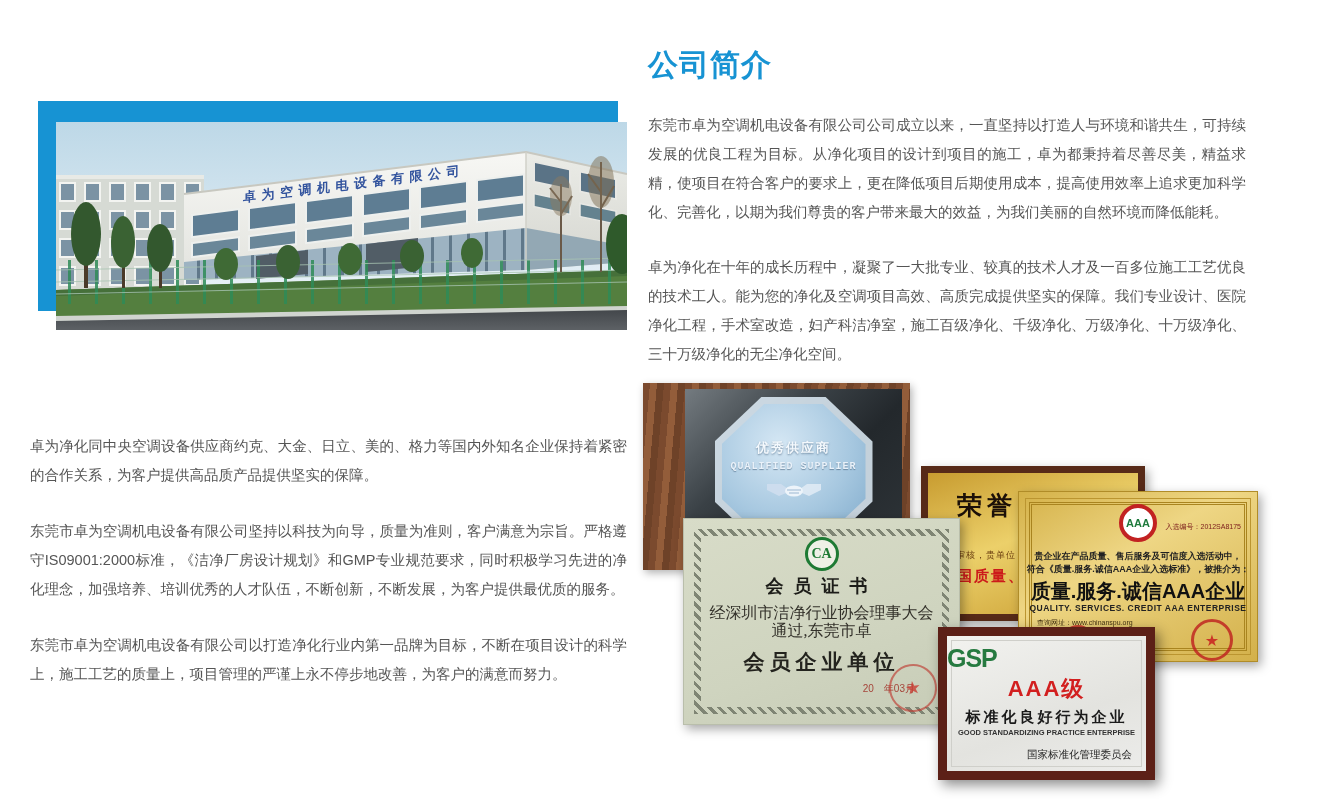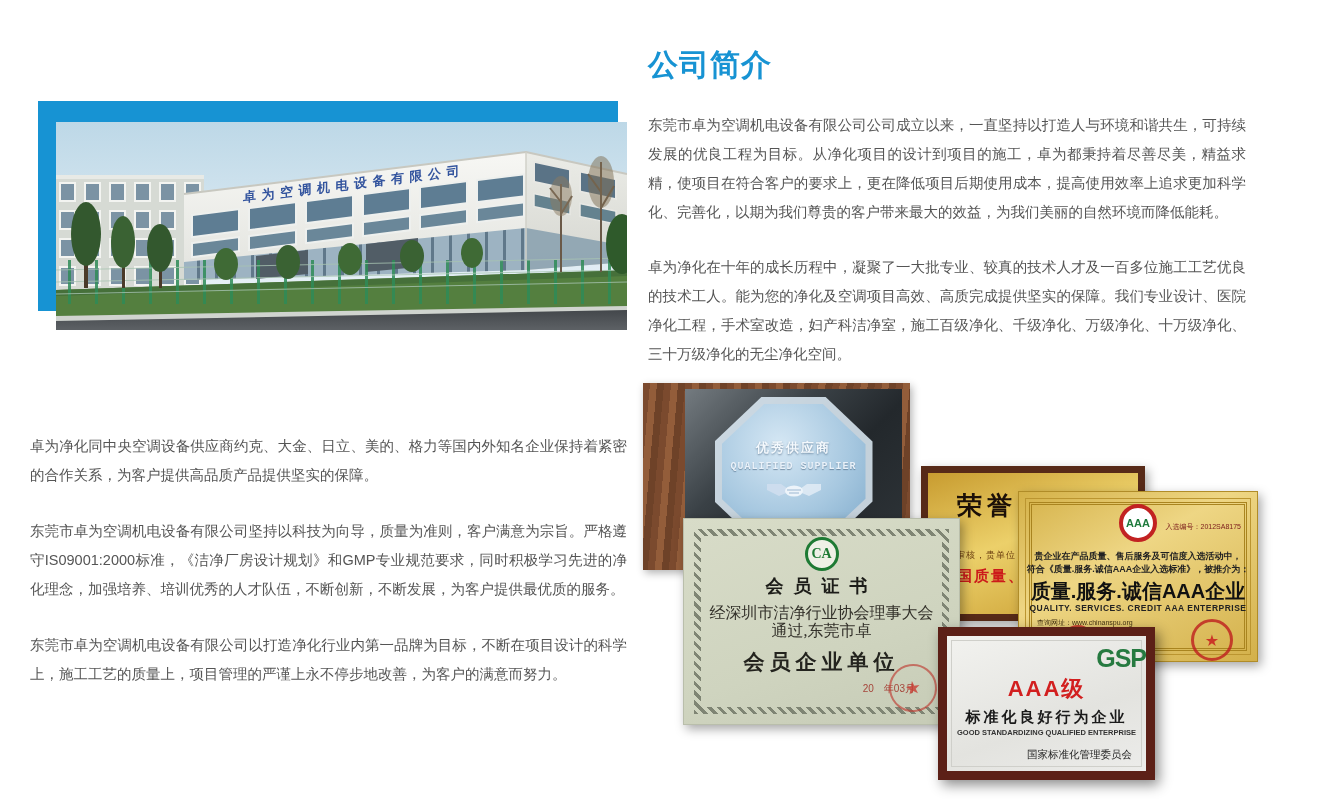--- a/index.html
+++ b/index.html
@@ -90,21 +90,21 @@
   .member-seal{position:absolute;right:22px;bottom:12px;width:48px;height:48px;border-radius:50%;
     border:2px solid rgba(190,60,50,.65);box-sizing:border-box;display:flex;align-items:center;justify-content:center;
     color:rgba(200,60,50,.8);font-size:18px;transform:rotate(-8deg);}
 
   
   .gsp{left:298px;top:247px;width:217px;height:153px;z-index:3;
     border:9px solid #5c2017;box-sizing:border-box;
     background:linear-gradient(160deg,#f2f2ef 0%,#e3e3df 60%,#ececea 100%);
     box-shadow:4px 5px 12px rgba(0,0,0,.45);}
   .gsp-line{position:absolute;inset:4px;border:1px solid #cfcfca;}
-  .gsp-logo{position:absolute;left:0;right:0;top:8px;text-align:right;font-size:25px;font-weight:900;color:#267a40;letter-spacing:-1px;}
+  .gsp-logo{position:absolute;left:0;right:0;top:8px;text-align:left;font-size:25px;font-weight:900;color:#267a40;letter-spacing:-1px;}
   .gsp-grade{position:absolute;left:0;right:0;top:38px;text-align:center;font-size:22px;font-weight:900;color:#d21f1f;letter-spacing:2px;}
   .gsp-title{position:absolute;left:0;right:0;top:72px;text-align:center;font-size:15px;font-weight:900;color:#1a1a1a;letter-spacing:3px;}
   .gsp-sub{position:absolute;left:0;right:0;top:92px;text-align:center;font-size:7.5px;font-weight:bold;color:#333333;}
   .gsp-issuer{position:absolute;right:14px;top:112px;font-size:10.5px;color:#222222;}
 </style>
 </head>
 <body>
 
 <div class="page">
 
@@ -285,18 +285,18 @@
       <div class="member-seal">
           <span>★</span>
         </div>
     </div>
 
     <div class="gsp">
       <div class="gsp-line"></div>
       <div class="gsp-logo">GSP</div>
       <div class="gsp-grade">AAA级</div>
       <div class="gsp-title">标准化良好行为企业</div>
-      <div class="gsp-sub">GOOD STANDARDIZING QUALIFIED ENTERPRISE</div>
+      <div class="gsp-sub">GOOD STANDARDIZING PRACTICE ENTERPRISE</div>
       <div class="gsp-issuer">国家标准化管理委员会</div>
     </div>
 
   </div>
 </div>
 
 </body></html>

